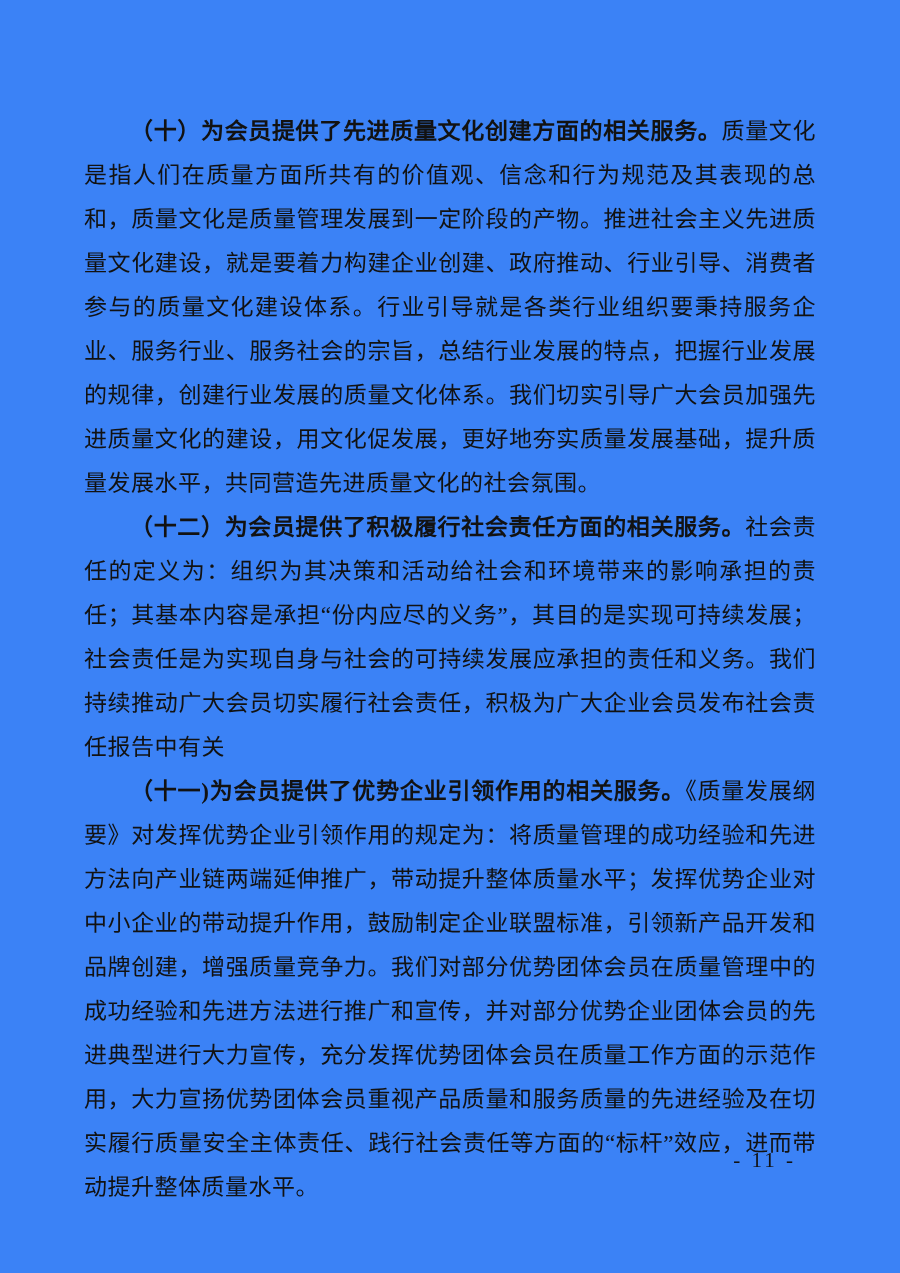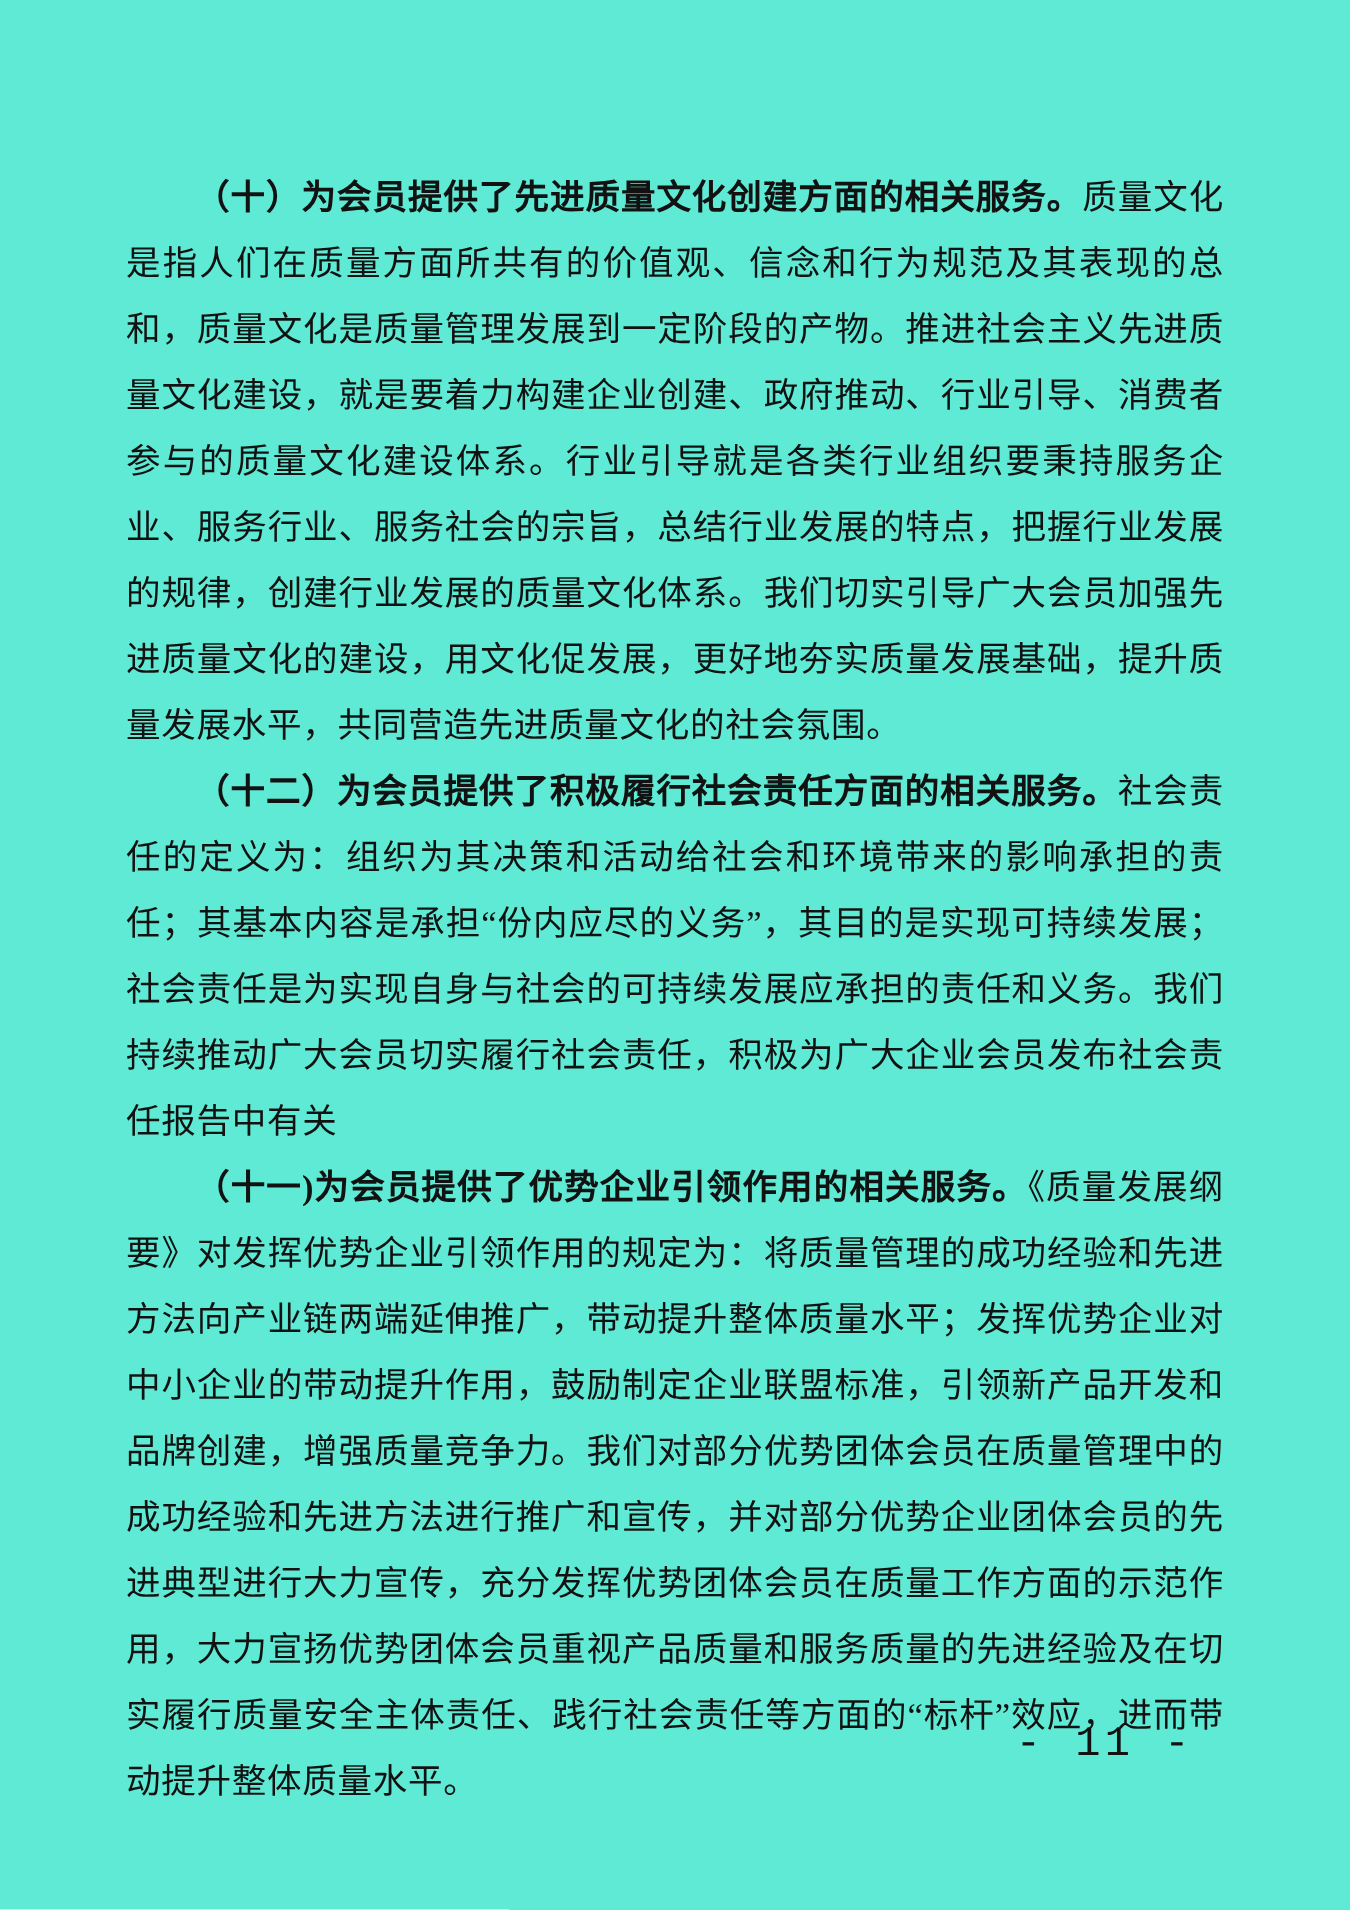--- a/index.html
+++ b/index.html
@@ -4,21 +4,21 @@
 <style>
   html, body {
     margin: 0;
     padding: 0;
     background: #ffffff;
   }
   .page {
     position: relative;
     width: 900px;
     height: 1273px;
-    background: #5eead4;
+    background: #3b82f6;
     overflow: hidden;
     font-family: "Liberation Serif", "DejaVu Serif", serif;
     color: #121212;
   }
   .content {
     position: absolute;
     left: 84px;
     top: 110px;
     width: 732px;
     font-size: 23px;
@@ -34,23 +34,23 @@
   .para-heading {
     font-weight: bold;
   }
   .para-body {
     font-weight: normal;
   }
   .page-number {
     position: absolute;
     right: 104px;
     top: 1148px;
-    font-size: 28px;
+    font-size: 21px;
     letter-spacing: 3px;
-    font-family: Liberation Mono, monospace;
+    font-family: Liberation Serif, serif;
     color: #121212;
     white-space: pre;
   }
 </style>
 </head>
 <body>
 
 <div class="page">
   <div class="content">
     <p class="para"><span class="para-heading">（十）为会员提供了先进质量文化创建方面的相关服务。</span><span class="para-body">质量文化是指人们在质量方面所共有的价值观、信念和行为规范及其表现的总和，质量文化是质量管理发展到一定阶段的产物。推进社会主义先进质量文化建设，就是要着力构建企业创建、政府推动、行业引导、消费者参与的质量文化建设体系。行业引导就是各类行业组织要秉持服务企业、服务行业、服务社会的宗旨，总结行业发展的特点，把握行业发展的规律，创建行业发展的质量文化体系。我们切实引导广大会员加强先进质量文化的建设，用文化促发展，更好地夯实质量发展基础，提升质量发展水平，共同营造先进质量文化的社会氛围。</span></p>

